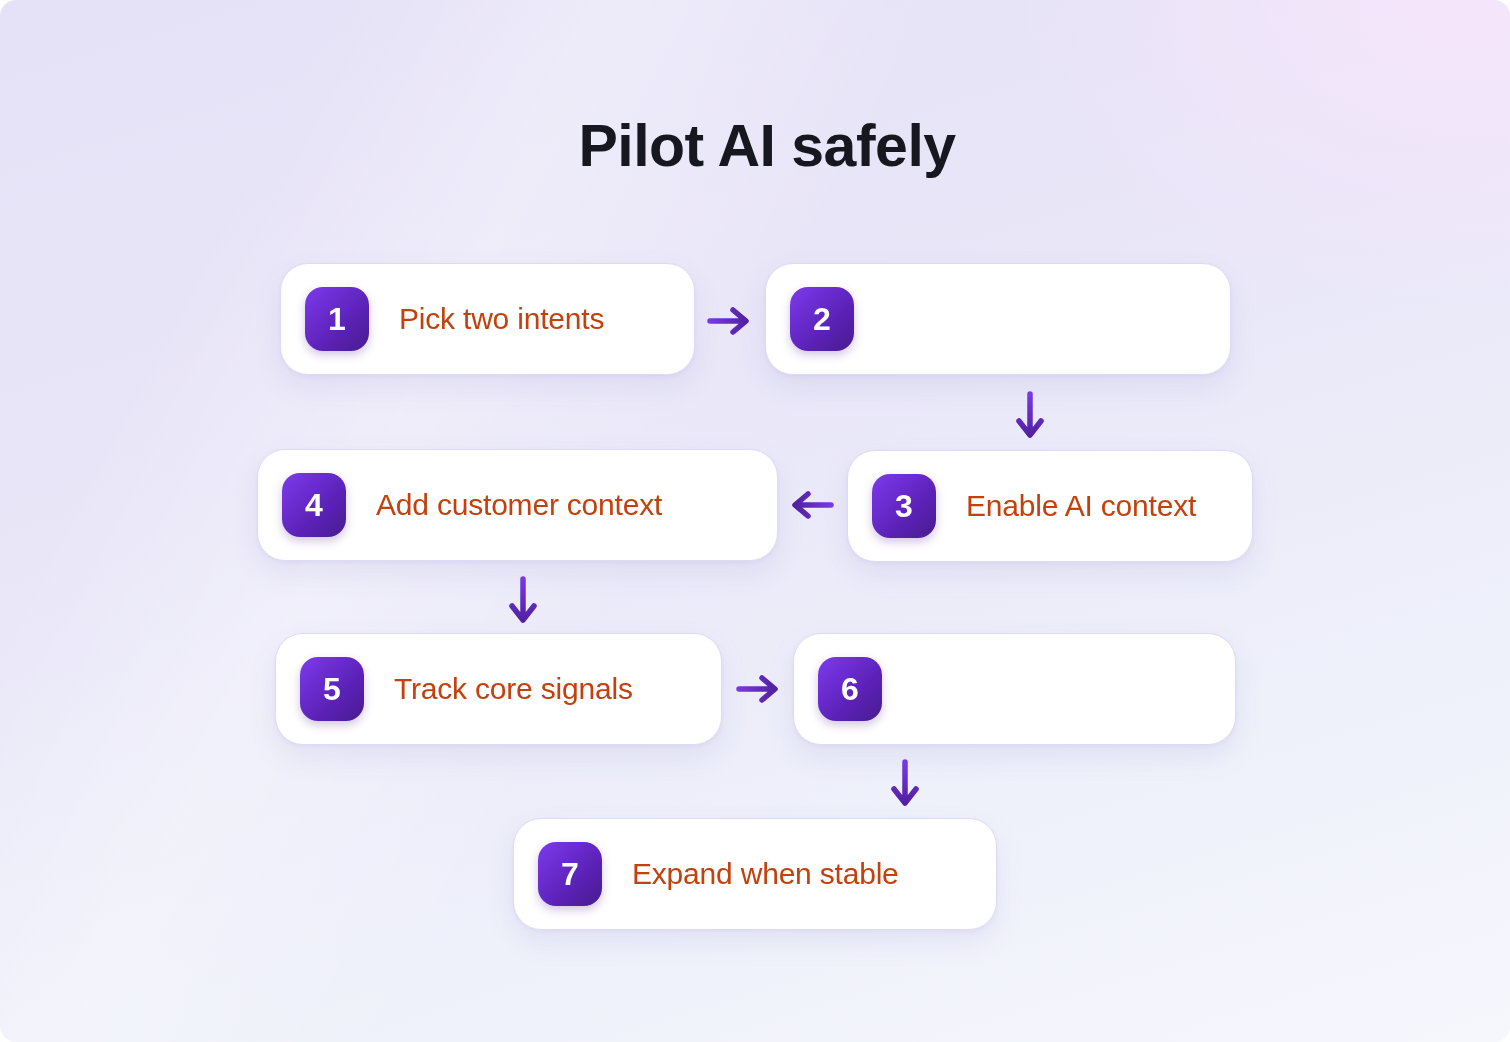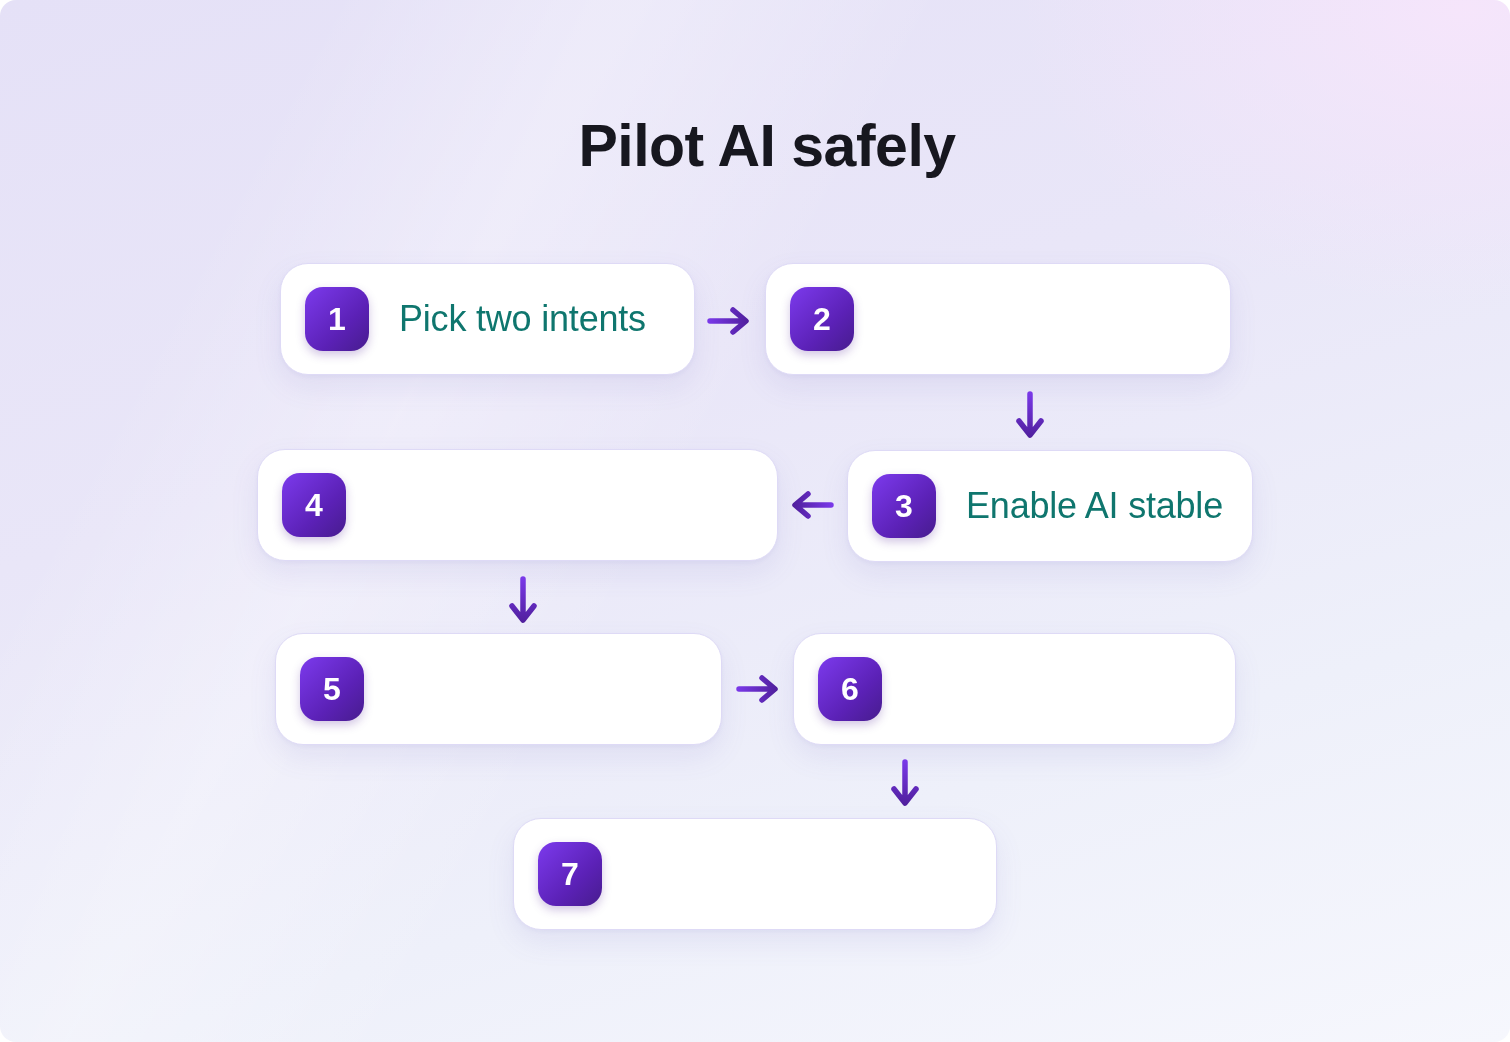--- a/index.html
+++ b/index.html
@@ -50,23 +50,23 @@
     justify-content: center;
     background: linear-gradient(135deg, #7c3aed 0%, #5b21b6 62%, #471c8e 100%);
     color: #ffffff;
     font-size: 32px;
     font-weight: 700;
     box-shadow: 0 4px 10px rgba(76, 29, 149, 0.25);
   }
   .label {
     margin-left: 30px;
     padding-right: 34px;
-    font-size: 36px;
+    font-size: 30px;
     font-weight: 500;
-    color: #0f766e;
+    color: #c2410c;
     letter-spacing: -0.2px;
     white-space: nowrap;
   }
   .arrow { position: absolute; }
   
   #card-1 { left: 280px; top: 263px; width: 415px; }
   #card-2 { left: 765px; top: 263px; width: 466px; }
   #card-3 { left: 847px; top: 450px; width: 406px; }
   #card-4 { left: 257px; top: 449px; width: 521px; }
   #card-5 { left: 275px; top: 633px; width: 447px; }
@@ -91,37 +91,40 @@
     <div class="badge">1</div>
     <div class="label">Pick two intents</div>
   </div>
 
   <div class="card" id="card-2">
     <div class="badge">2</div>
   </div>
 
   <div class="card" id="card-3">
     <div class="badge">3</div>
-    <div class="label">Enable AI stable</div>
+    <div class="label">Enable AI context</div>
   </div>
 
   <div class="card" id="card-4">
     <div class="badge">4</div>
+    <div class="label">Add customer context</div>
   </div>
 
   <div class="card" id="card-5">
     <div class="badge">5</div>
+    <div class="label">Track core signals</div>
   </div>
 
   <div class="card" id="card-6">
     <div class="badge">6</div>
   </div>
 
   <div class="card" id="card-7">
     <div class="badge">7</div>
+    <div class="label">Expand when stable</div>
   </div>
 
   <svg class="arrow" id="arrow-1-2" width="46" height="36" viewBox="0 0 46 36" fill="none" xmlns="http://www.w3.org/2000/svg">
     <defs>
       <linearGradient id="gr" x1="0" y1="18" x2="46" y2="18" gradientUnits="userSpaceOnUse">
         <stop offset="0" stop-color="#7c3aed"></stop>
           <stop offset="1" stop-color="#4c1d95"></stop>
       </linearGradient>
     </defs>
     <path d="M4 18 H37 M27 7 L40 18 L27 29" stroke="url(#gr)" stroke-width="5.5" stroke-linecap="round" stroke-linejoin="round"></path>

